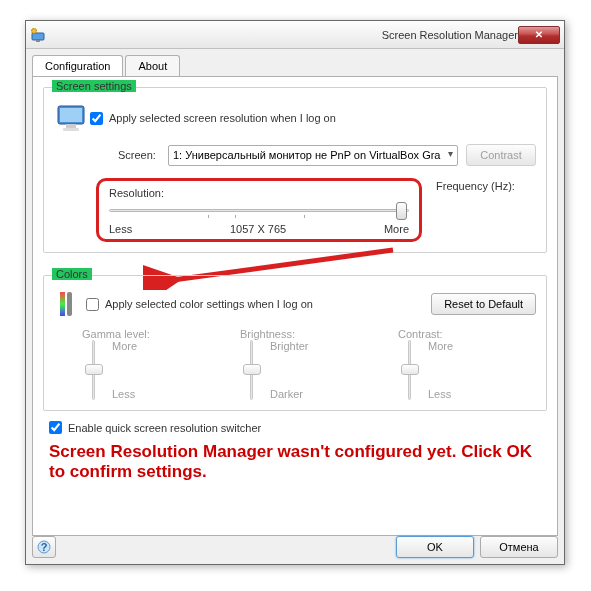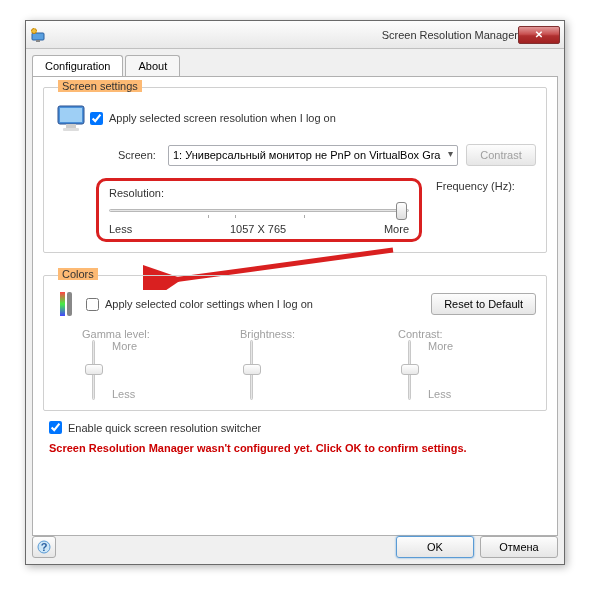--- a/index.html
+++ b/index.html
@@ -7,42 +7,42 @@
 .window{position:absolute;left:25px;top:20px;width:540px;height:545px;border:1px solid #6a6a6a;background:#f0f0f0;box-shadow:2px 2px 8px rgba(0,0,0,.3);}
 .titlebar{height:28px;background:linear-gradient(#fdfdfd,#e8e8e8);border-bottom:1px solid #c0c0c0;display:flex;align-items:center;padding:0 4px;text-align:right;}
 .titlebar .icon{width:16px;height:16px;margin-right:6px;display:flex;align-items:center;justify-content:center;font-size:12px;}
 .titlebar .title{flex:1;color:#333;}
 .close-btn{width:42px;height:18px;background:linear-gradient(#e29a9a,#c85050 45%,#b03030 55%,#a02020);border:1px solid #803030;border-radius:2px;color:#fff;display:flex;align-items:center;justify-content:center;font-weight:bold;font-size:10px;cursor:pointer;}
 .tabs{display:flex;margin:6px 6px 0 6px;}
 .tab{padding:4px 12px;border:1px solid #b0b0b0;border-bottom:none;background:#f6f6f6;margin-right:2px;border-radius:3px 3px 0 0;cursor:pointer;}
 .tab.active{background:#fff;position:relative;z-index:2;}
 .tab-body{margin:0 6px 6px 6px;border:1px solid #b0b0b0;background:#fff;padding:10px;height:460px;position:relative;}
 .groupbox{border:1px solid #d0d0d0;border-radius:2px;padding:12px 10px 10px 10px;position:relative;margin-bottom:10px;}
-.groupbox .legend{position:absolute;top:-8px;left:8px;background:#fdba74;padding:0 4px;color:#333;margin-left:6px;}
+.groupbox .legend{position:absolute;top:-8px;left:8px;background:#22c55e;padding:0 4px;color:#333;}
 .row{display:flex;align-items:center;margin-bottom:8px;}
 .mon-icon{width:36px;height:36px;display:inline-block;}
 .chk{margin-right:6px;}
 .lbl{color:#333;}
 .lbl.dis{color:#a0a0a0;}
 .select{height:21px;border:1px solid #abadb3;background:#fff;padding:0 18px 0 4px;position:relative;border-radius:2px;display:flex;align-items:center;min-width:0;overflow:hidden;white-space:nowrap;}
 .select::after{content:"▾";position:absolute;right:4px;top:2px;color:#555;font-size:10px;}
 .btn{height:22px;border:1px solid #acacac;background:linear-gradient(#fdfdfd,#e6e6e6);border-radius:3px;padding:0 12px;display:flex;align-items:center;justify-content:center;cursor:pointer;min-width:70px;}
 .btn.dis{color:#a0a0a0;border-color:#d0d0d0;}
 .highlight-box{border:3px solid #d92020;border-radius:10px;padding:6px 10px 4px 10px;margin-top:4px;flex:1;}
 .slider-h{height:22px;position:relative;}
 .slider-h .track{position:absolute;left:0;right:0;top:10px;height:3px;background:#e6e6e6;border:1px solid #b8b8b8;border-radius:2px;}
 .slider-h .thumb{position:absolute;top:3px;width:11px;height:18px;background:linear-gradient(#fefefe,#dedede);border:1px solid #888;border-radius:3px;}
 .slider-h .tick{position:absolute;top:16px;width:1px;height:3px;background:#aaa;}
 .slider-v{width:22px;height:60px;position:relative;display:inline-block;}
 .slider-v .track{position:absolute;top:0;bottom:0;left:10px;width:3px;background:#e6e6e6;border:1px solid #c8c8c8;border-radius:2px;}
 .slider-v .thumb{position:absolute;left:3px;width:18px;height:11px;background:linear-gradient(#fefefe,#e8e8e8);border:1px solid #bbb;border-radius:3px;}
 .vslider-wrap{display:flex;align-items:center;gap:8px;}
 .vslider-labels{display:flex;flex-direction:column;justify-content:space-between;height:60px;}
 .arrow{position:absolute;pointer-events:none;}
-.warn{color:#c00;font-weight:bold;font-size:11px;}
+.warn{color:#c00;font-weight:bold;font-size:17px;}
 .footer{position:absolute;bottom:6px;left:6px;right:6px;display:flex;align-items:center;}
 .help-btn{width:24px;height:22px;border:1px solid #acacac;background:linear-gradient(#fdfdfd,#e6e6e6);border-radius:3px;display:flex;align-items:center;justify-content:center;cursor:pointer;}
 </style>
 </head>
 <body>
 
 <div class="window">
  <div class="titlebar">
   <span class="icon">
    <svg width="16" height="16">
@@ -150,20 +150,24 @@
               </div>
      </div>
     </div>
     <div style="flex:1;">
      <div class="lbl dis">Brightness:</div>
      <div class="vslider-wrap">
       <div class="slider-v">
                 <div class="track"></div>
                 <div class="thumb" style="top:24px;"></div>
               </div>
+      <div class="vslider-labels">
+                <span class="lbl dis">Brighter</span>
+                <span class="lbl dis">Darker</span>
+              </div>
      </div>
     </div>
     <div style="flex:1;">
      <div class="lbl dis">Contrast:</div>
      <div class="vslider-wrap">
       <div class="slider-v">
                 <div class="track"></div>
                 <div class="thumb" style="top:24px;"></div>
               </div>
       <div class="vslider-labels">

